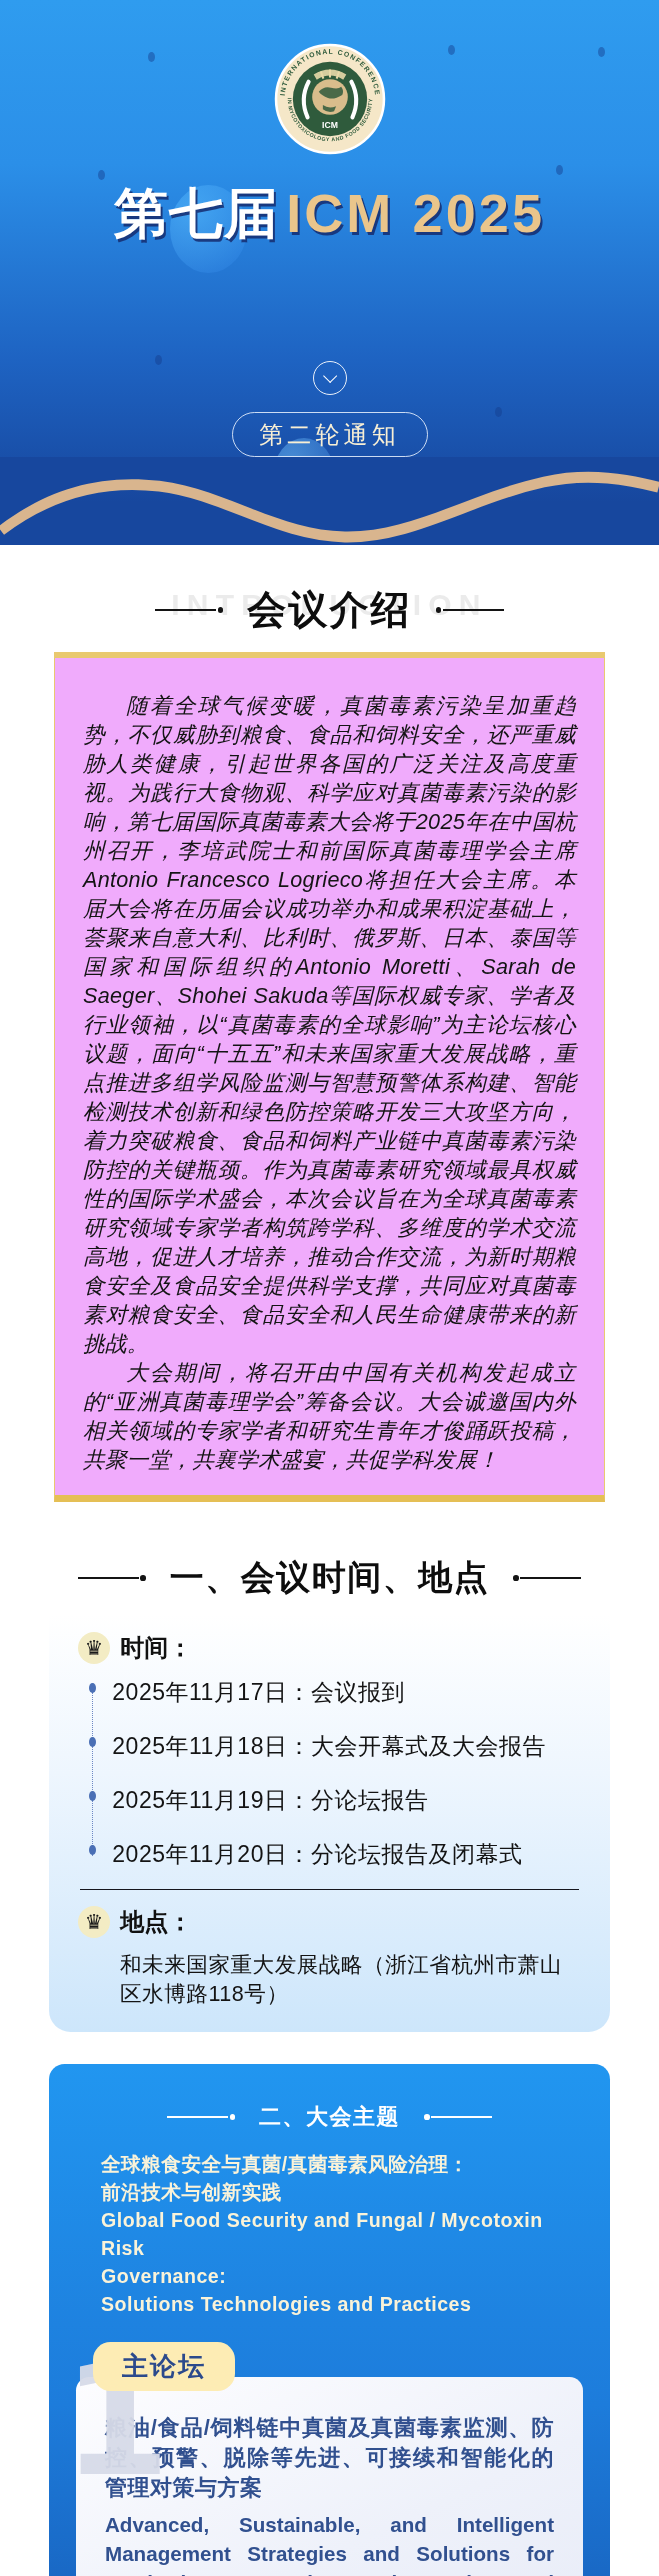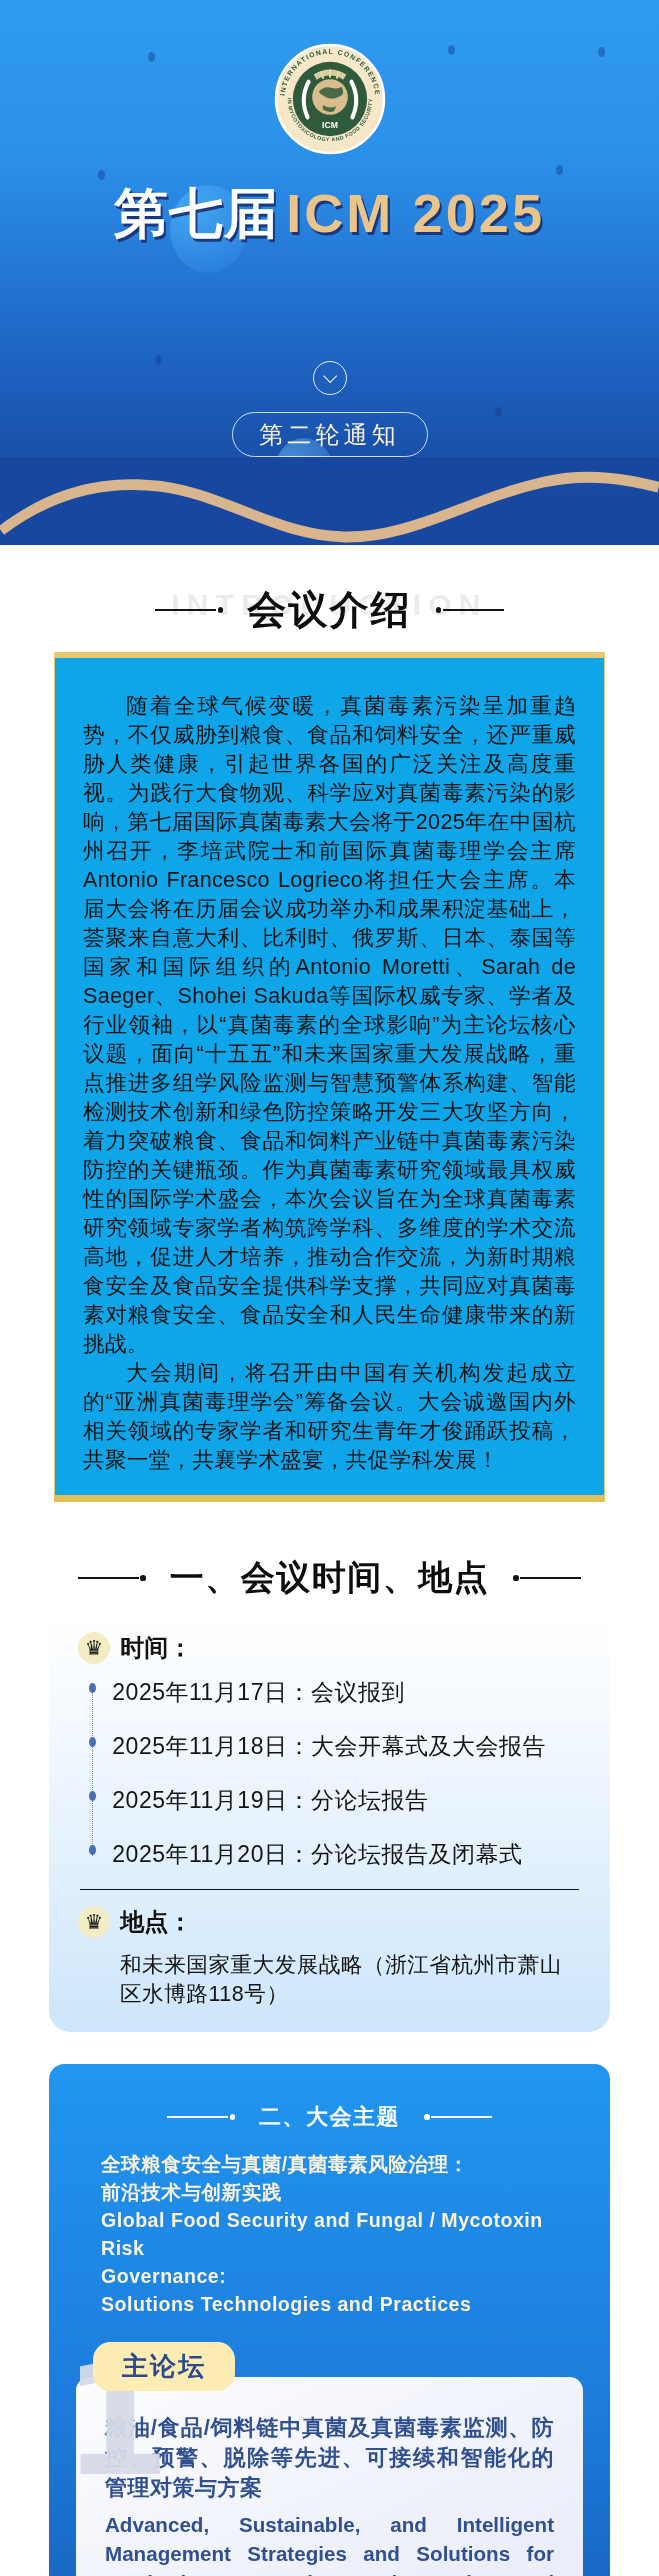--- a/index.html
+++ b/index.html
@@ -46,23 +46,24 @@
     position:absolute;width:100%;top:16.5px;left:0;text-align:center;
     font-size:30px;font-weight:800;letter-spacing:7.2px;color:#ebebeb;
   }
   .intro-title-row,.sec-title-row{position:relative;display:flex;align-items:center;justify-content:center;gap:31px;margin-top:12px;}
   .intro-title{position:relative;font-size:39px;font-weight:900;color:#0d0d0d;letter-spacing:2.1px;margin:0;}
   .h-line{width:61px;height:1.5px;background:#141414;position:relative;flex:none;}
   .h-line.left:after,.h-line.right:before{content:"";position:absolute;top:-2.1px;width:5.7px;height:5.7px;border-radius:50%;background:#141414;}
   .h-line.left:after{right:-7.2px;}
   .h-line.right:before{left:-7.2px;}
   .intro-box{
-    flex:none;margin:13.4px 54px 0;background:#0ea5e9;
+    flex:none;margin:13.4px 54px 0;background:#f0abfc;
     border:1.5px solid #e9c96f;border-top:6.7px solid #e9c96f;border-bottom:7.2px solid #e5bf55;
     padding:33px 28px 20.6px;
+    font-style:italic;
   }
   .intro-box p{
     margin:0;font-size:21.6px;line-height:29px;color:#141414;
     text-indent:2em;text-align:justify;letter-spacing:0.3px;
   }
   
   .h1-row{margin-top:41px;flex:none;}
   .sec1-title{font-size:34px;font-weight:900;color:#0d0d0d;letter-spacing:1.5px;margin:0;}
   .panel{
     flex:none;margin:13.4px 49px 0;border-radius:0 0 21.6px 21.6px;

